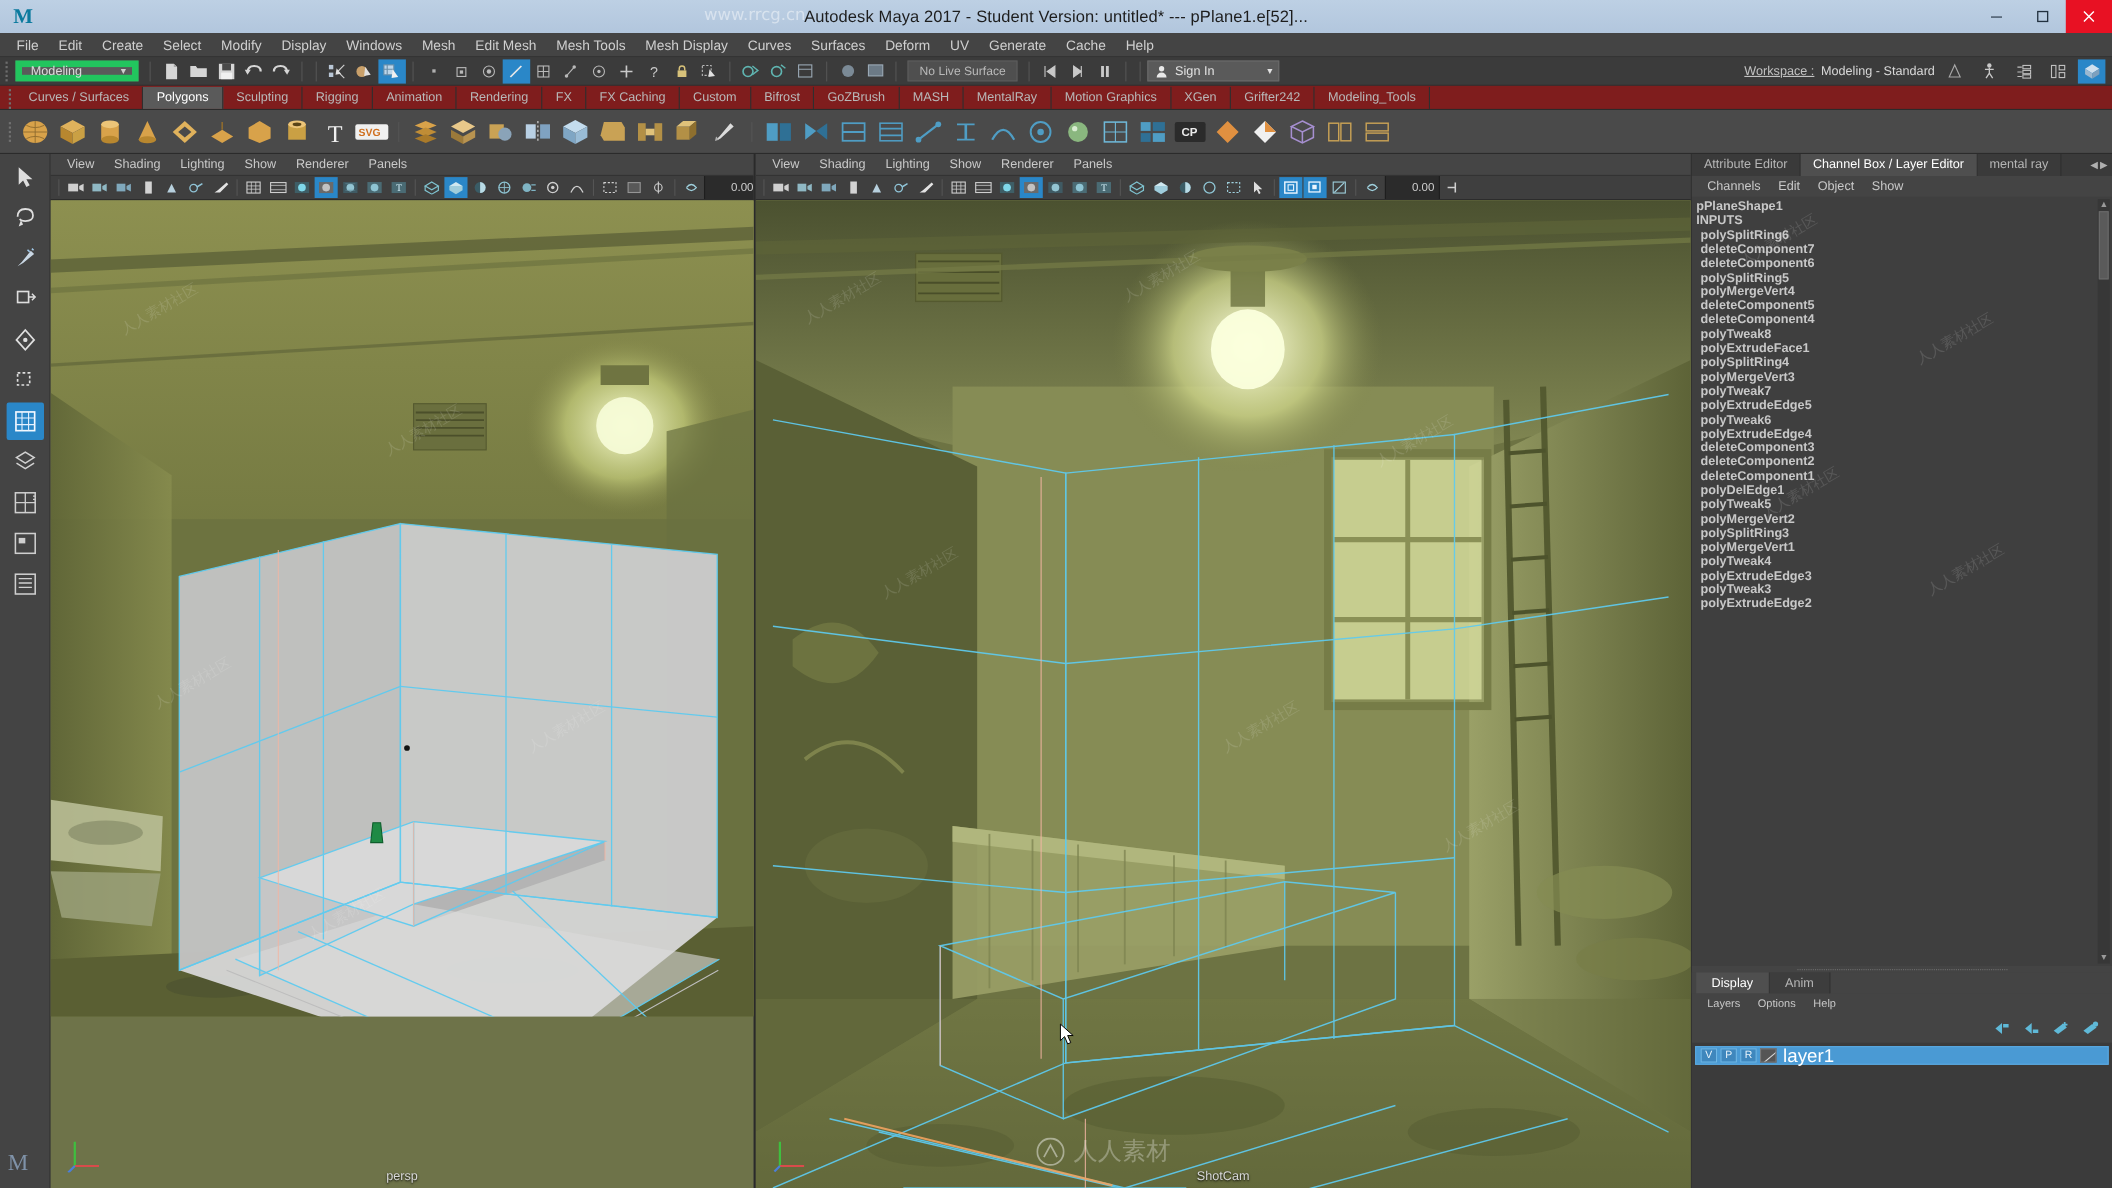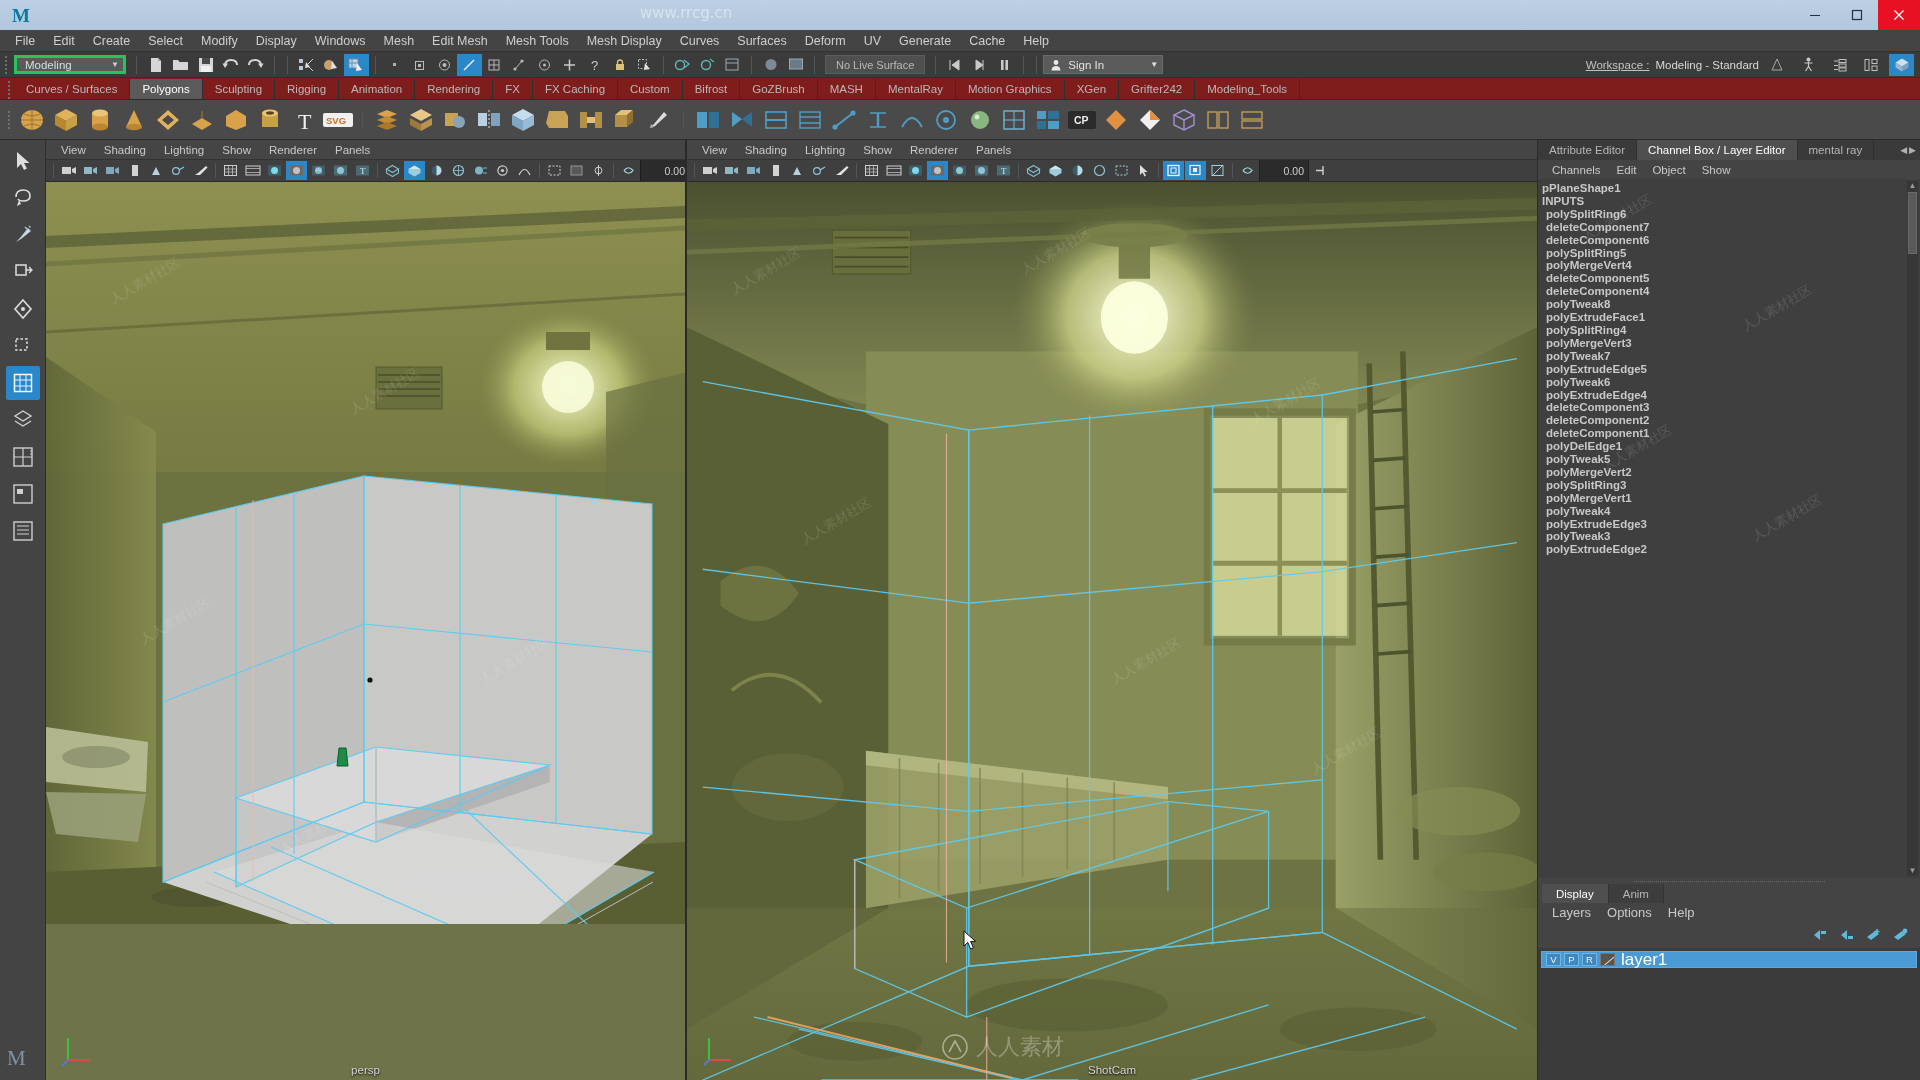--- a/index.html
+++ b/index.html
@@ -42,21 +42,21 @@
   }
 
   
   .statusline{
     height:26px;background:#3b3b3b;display:flex;align-items:center;
     border-bottom:1px solid #2e2e2e;padding-left:2px;gap:0px;
   }
   .grip{width:8px;height:20px;display:flex;flex-direction:column;justify-content:center;gap:2px;align-items:center;}
   .grip i{width:2px;height:2px;background:#6d6d6d;display:block;box-shadow:0 4px 0 #6d6d6d,0 8px 0 #6d6d6d,0 -4px 0 #6d6d6d,0 -8px 0 #6d6d6d;}
   .menuset{
-    height:19px;min-width:112px;background:#5a5a5a;border:3px solid #22c55e;
+    height:19px;min-width:112px;background:#5a5a5a;border:6px solid #22c55e;
     display:flex;align-items:center;justify-content:space-between;
     font-size:11.5px;color:#dcdcdc;padding:0 4px 0 8px;margin:0 4px;
   }
   .menuset .arw{font-size:8px;color:#cfcfcf;}
   .sep{width:1px;height:18px;background:#555;margin:0 6px;}
   .ticon{
     width:25px;height:22px;display:flex;align-items:center;justify-content:center;
     color:#c8c8c8;
   }
   .ticon.on{background:#2a87c8;}
@@ -163,21 +163,21 @@
   .cbscroll .thumb{width:9px;background:#5a5a5a;border:1px solid #6a6a6a;margin:1px 0;flex:0 0 62px;}
   .cbscroll .track{flex:1;}
   .dotted-sep{height:6px;display:flex;align-items:center;justify-content:center;background:#444;}
   .dotted-sep i{width:50%;border-top:1px dotted #6a6a6a;display:block;}
 
   .layerarea{background:#444;display:flex;flex-direction:column;height:196px;}
   .ltabs{height:19px;display:flex;align-items:stretch;padding-left:4px;background:#444;}
   .ltab{font-size:11.5px;color:#b5b5b5;padding:0 14px;display:flex;align-items:center;background:#3d3d3d;border-right:1px solid #333;}
   .ltab.active{background:#4f4f4f;color:#fff;}
   .lmenu{height:19px;display:flex;align-items:center;padding-left:6px;}
-  .lmenu .lm{font-size:13px;color:#c9c9c9;padding:1px 8px;}
+  .lmenu .lm{font-size:10px;color:#c9c9c9;padding:1px 8px;}
   .lbtns{height:26px;display:flex;align-items:center;justify-content:flex-end;padding-right:10px;gap:9px;}
   .lbtns svg{display:block;}
   .llist{flex:1;background:#3b3b3b;padding:3px;}
   .lrow{height:17px;background:#4a9ad4;display:flex;align-items:center;gap:3px;padding:0 4px;border:1px solid #5aa9e0;}
   .lchip{width:15px;height:13px;background:#3f87bd;border:1px solid #6fb7e6;color:#e9f4fc;font-size:9.5px;
     display:flex;align-items:center;justify-content:center;}
   .lswatch{width:15px;height:13px;background:#555;border:1px solid #777;position:relative;overflow:hidden;}
   .lswatch:after{content:"";position:absolute;left:-2px;top:50%;width:22px;height:1px;background:#ddd;transform:rotate(-40deg);}
   .lname{font-size:17px;color:#ffffff;margin-left:3px;}
 
@@ -189,20 +189,21 @@
      display:flex;align-items:center;gap:8px;}
   .cursor{position:absolute;pointer-events:none;}
 </style>
 </head>
 <body>
 
 <div class="titlebar">
   <div class="maya-logo">
     <span>M</span>
   </div>
+  <div class="title-text">Autodesk Maya 2017 - Student Version: untitled*   ---   pPlane1.e[52]...</div>
   <div class="wm" style="left:640px;top:4px;color:rgba(255,255,255,.45);font-size:15px;transform:rotate(0deg);">www.rrcg.cn</div>
   <div class="win-btns">
     <div class="win-btn">
       <svg width="12" height="12" viewBox="0 0 12 12">
           <rect x="1" y="6" width="10" height="1" fill="#22313f"></rect>
         </svg>
     </div>
     <div class="win-btn">
       <svg width="12" height="12" viewBox="0 0 12 12">
           <rect x="1.5" y="1.5" width="9" height="9" fill="none" stroke="#22313f" stroke-width="1.2"></rect>

